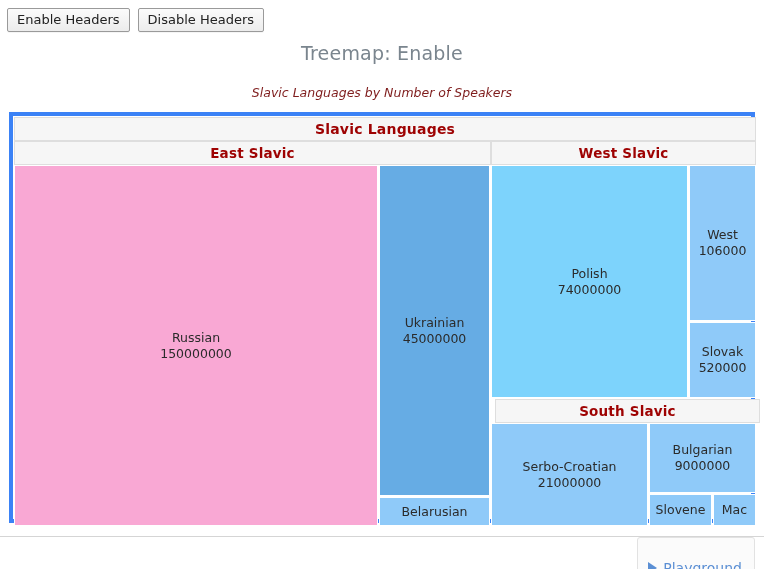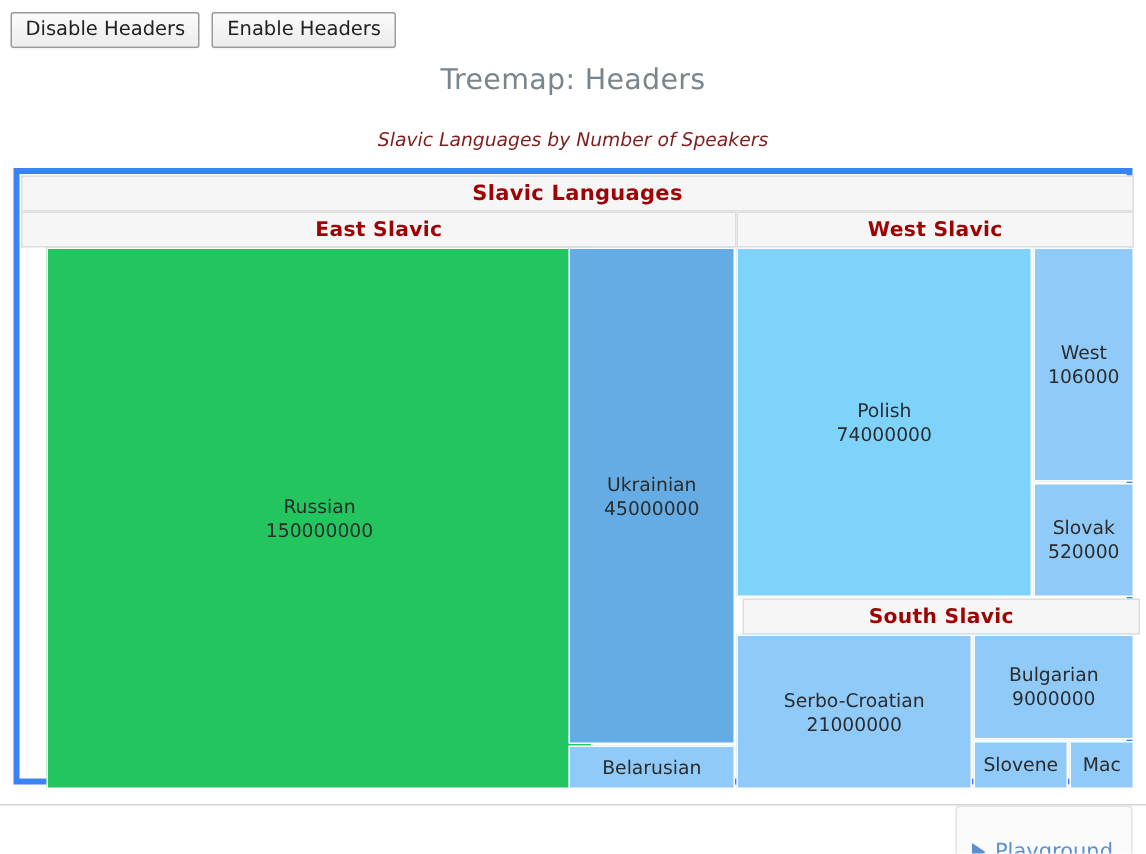--- a/index.html
+++ b/index.html
@@ -136,38 +136,38 @@
   }
   .playground .pg-label {
     font-size: 14px;
     color: #5b8fd4;
   }
 </style>
 </head>
 <body>
 
 <div class="toolbar">
+  <button class="btn">Enable Headers</button>
   <button class="btn">Disable Headers</button>
-  <button class="btn">Enable Headers</button>
 </div>
 
-<div class="chart-title">Treemap: Headers</div>
+<div class="chart-title">Treemap: Enable</div>
 <div class="chart-subtitle">Slavic Languages by Number of Speakers</div>
 
 <div class="treemap">
 
   <div class="header lvl1" style="left:1px; top:1px; width:742px; height:24px;">Slavic Languages</div>
 
   <div class="header" style="left:1px; top:25px; width:477px; height:24px;">East Slavic</div>
 
   <div class="header" style="left:478px; top:25px; width:265px; height:24px;">West Slavic</div>
 
   <div class="header" style="left:482px; top:283px; width:265px; height:24px;">South Slavic</div>
 
-  <div class="leaf" style="left:18px; top:49px; width:364px; height:361px; background:#22c55e;text-align:center;">
+  <div class="leaf" style="left:1px; top:49px; width:364px; height:361px; background:#f9a8d4;text-align:center;">
     <span class="lbl">Russian</span>
     <span class="val">150000000</span>
   </div>
 
   <div class="leaf" style="left:366px; top:49px; width:111px; height:331px; background:#66ace4;">
     <span class="lbl">Ukrainian</span>
     <span class="val">45000000</span>
   </div>
 
   <div class="leaf" style="left:366px; top:381px; width:111px; height:29px; background:#8fcaf9;">

